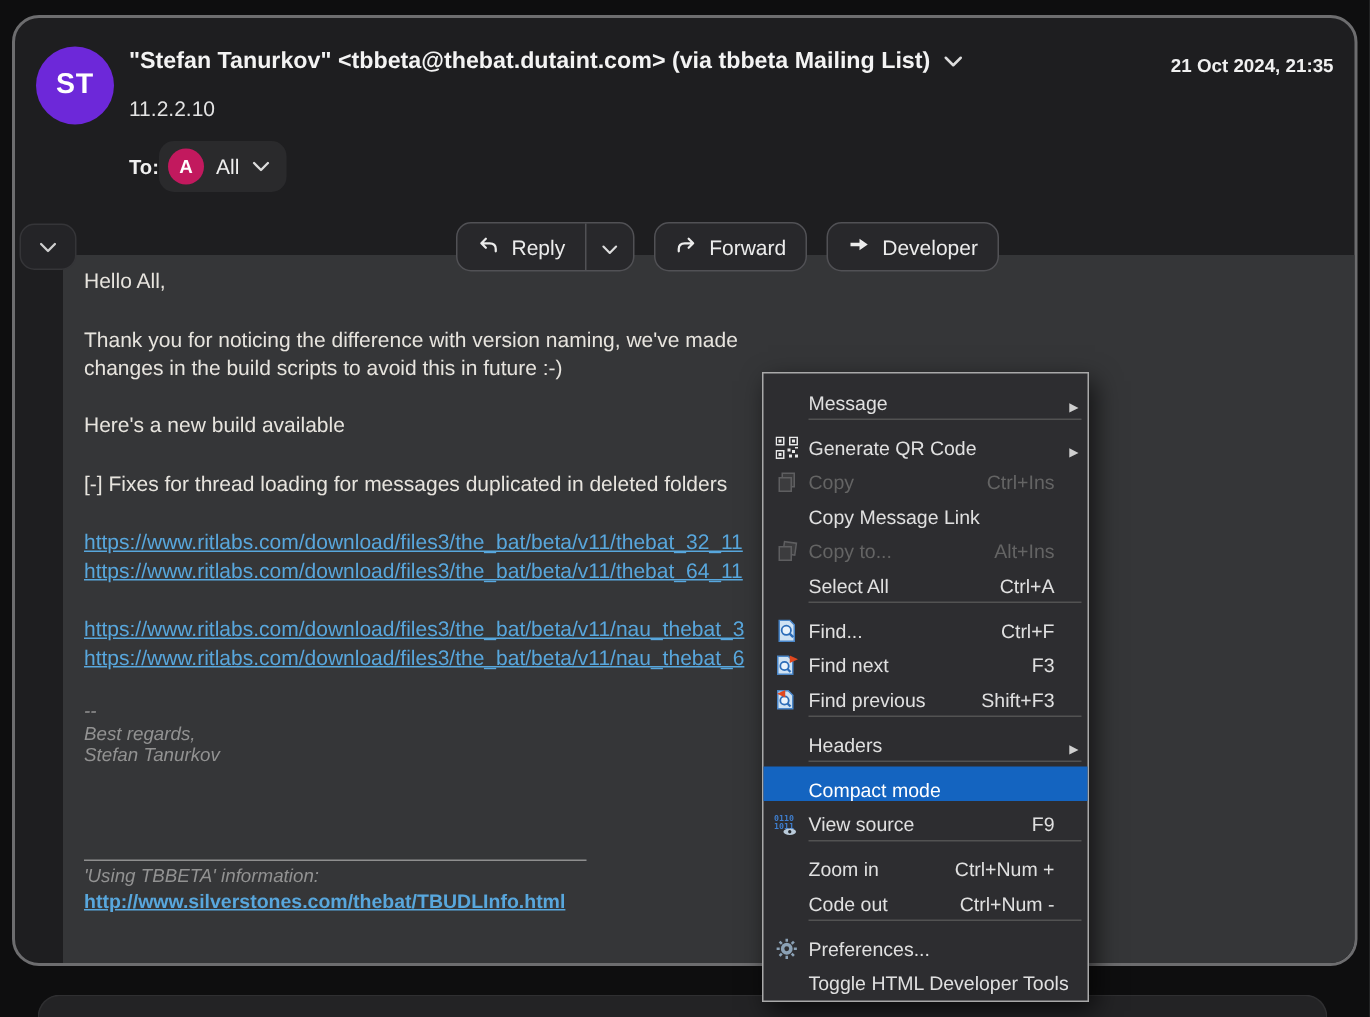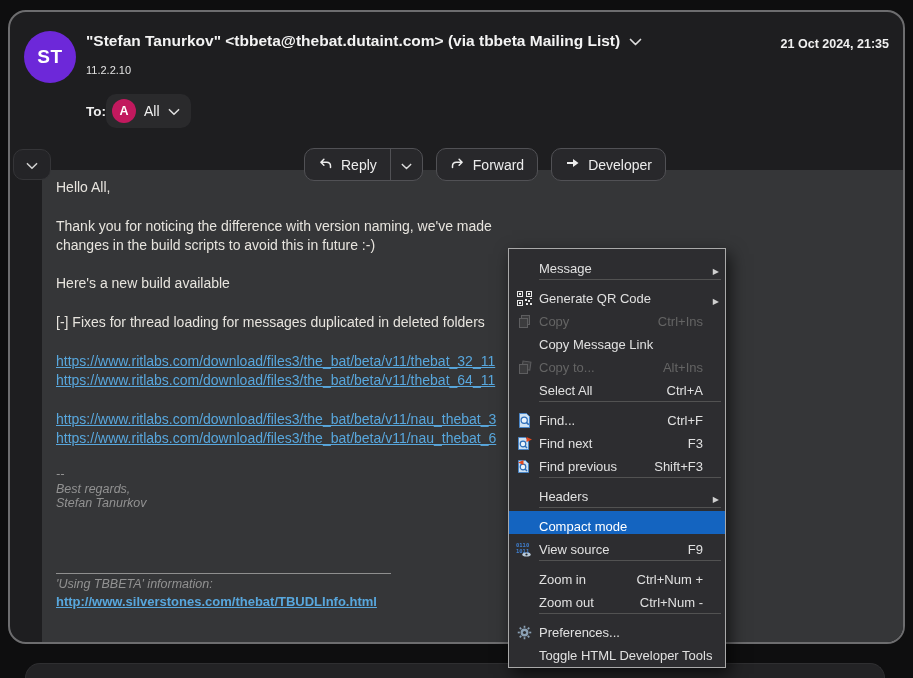--- a/index.html
+++ b/index.html
@@ -21,21 +21,21 @@
     display:flex;align-items:center;justify-content:center;
     color:#fff;font-weight:700;font-size:19px;letter-spacing:.5px;
   }
   .sender-row{
     position:absolute;left:76px;top:20px;display:flex;align-items:center;gap:9px;
     font-weight:700;font-size:15.5px;color:#f3f3f3;white-space:nowrap;
   }
   .date{
     position:absolute;right:14px;top:25px;font-size:12.5px;font-weight:600;color:#f0f0f0;
   }
-  .subject{position:absolute;left:76px;top:52px;font-size:11px;color:#e3e3e3}
+  .subject{position:absolute;left:76px;top:52px;font-size:14px;color:#e3e3e3}
   .to-row{position:absolute;left:76px;top:82px;display:flex;align-items:center;}
   .to-label{font-weight:700;font-size:13.5px;color:#f0f0f0}
   .to-chip{
     display:flex;align-items:center;gap:8px;background:#2a2a2c;
     border-radius:10px;padding:5px 11px 5px 6px;cursor:default;
   }
   .mini-avatar{
     width:24px;height:24px;border-radius:50%;display:flex;align-items:center;justify-content:center;
     color:#fff;font-weight:700;font-size:12.5px;
   }
@@ -340,21 +340,21 @@
     </div>
     <div class="menu-sep"></div>
     <div class="menu-item">
       <span class="menu-icon"></span>
       <span class="menu-label">Zoom in</span>
       <span class="menu-shortcut">Ctrl+Num +</span>
       <span class="menu-arrow"></span>
     </div>
     <div class="menu-item">
       <span class="menu-icon"></span>
-      <span class="menu-label">Zoom out</span>
+      <span class="menu-label">Code out</span>
       <span class="menu-shortcut">Ctrl+Num -</span>
       <span class="menu-arrow"></span>
     </div>
     <div class="menu-sep"></div>
     <div class="menu-item">
       <span class="menu-icon">
         <svg width="15" height="15" viewBox="0 0 16 16">
           <g stroke="#8ba1b5" stroke-width="1.8">
             <line x1="8" y1="0.8" x2="8" y2="3"></line>
             <line x1="8" y1="13" x2="8" y2="15.2"></line>

